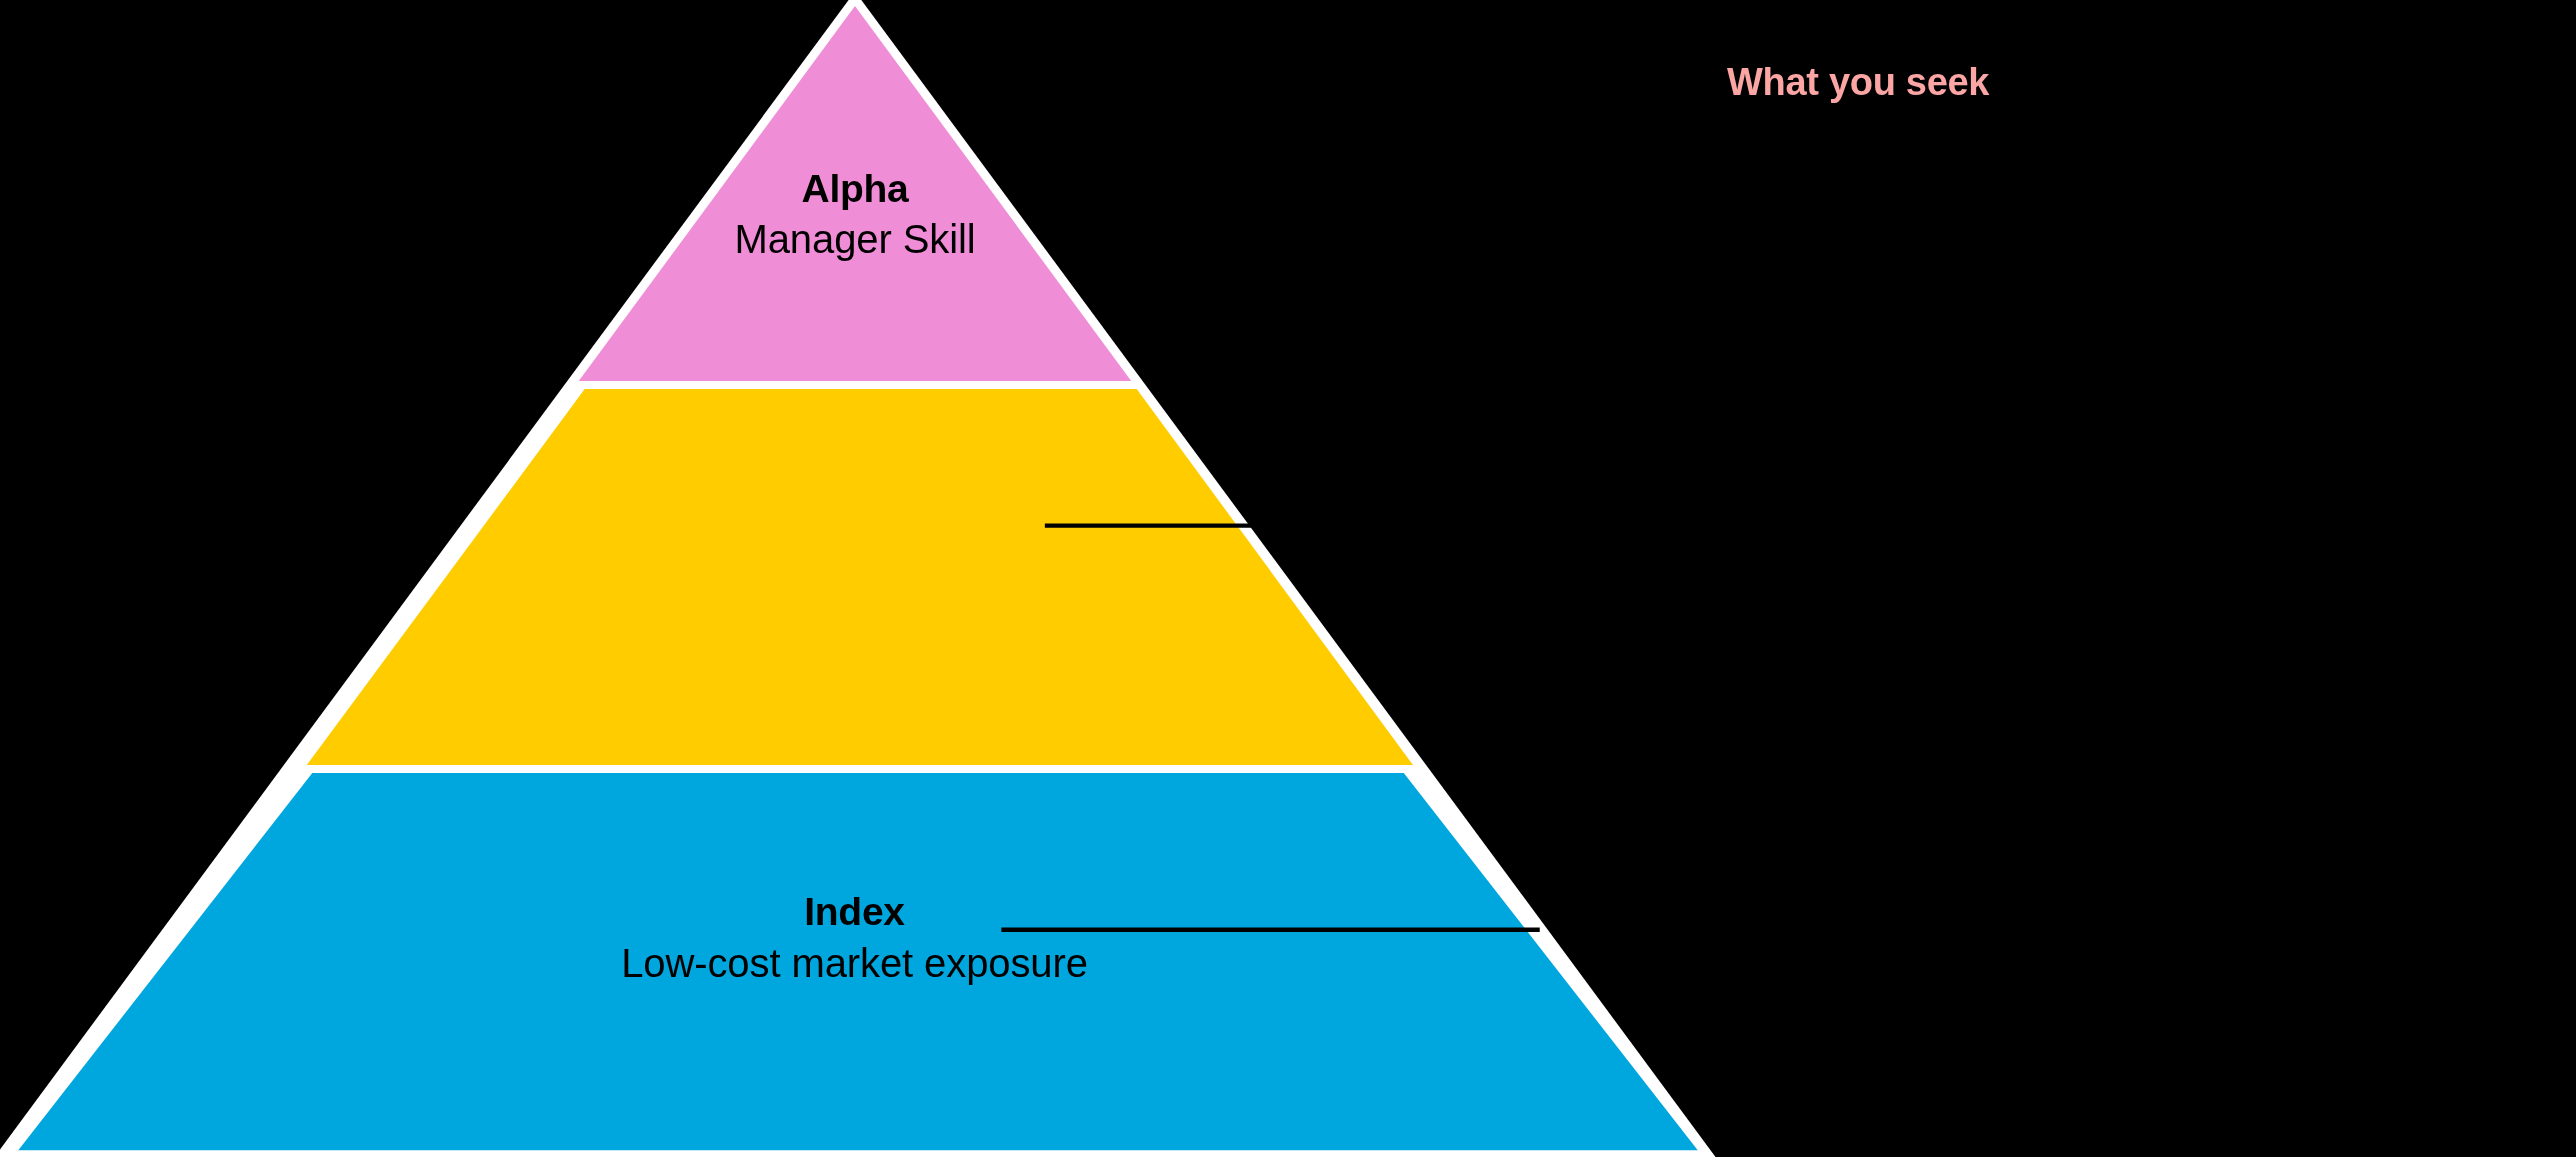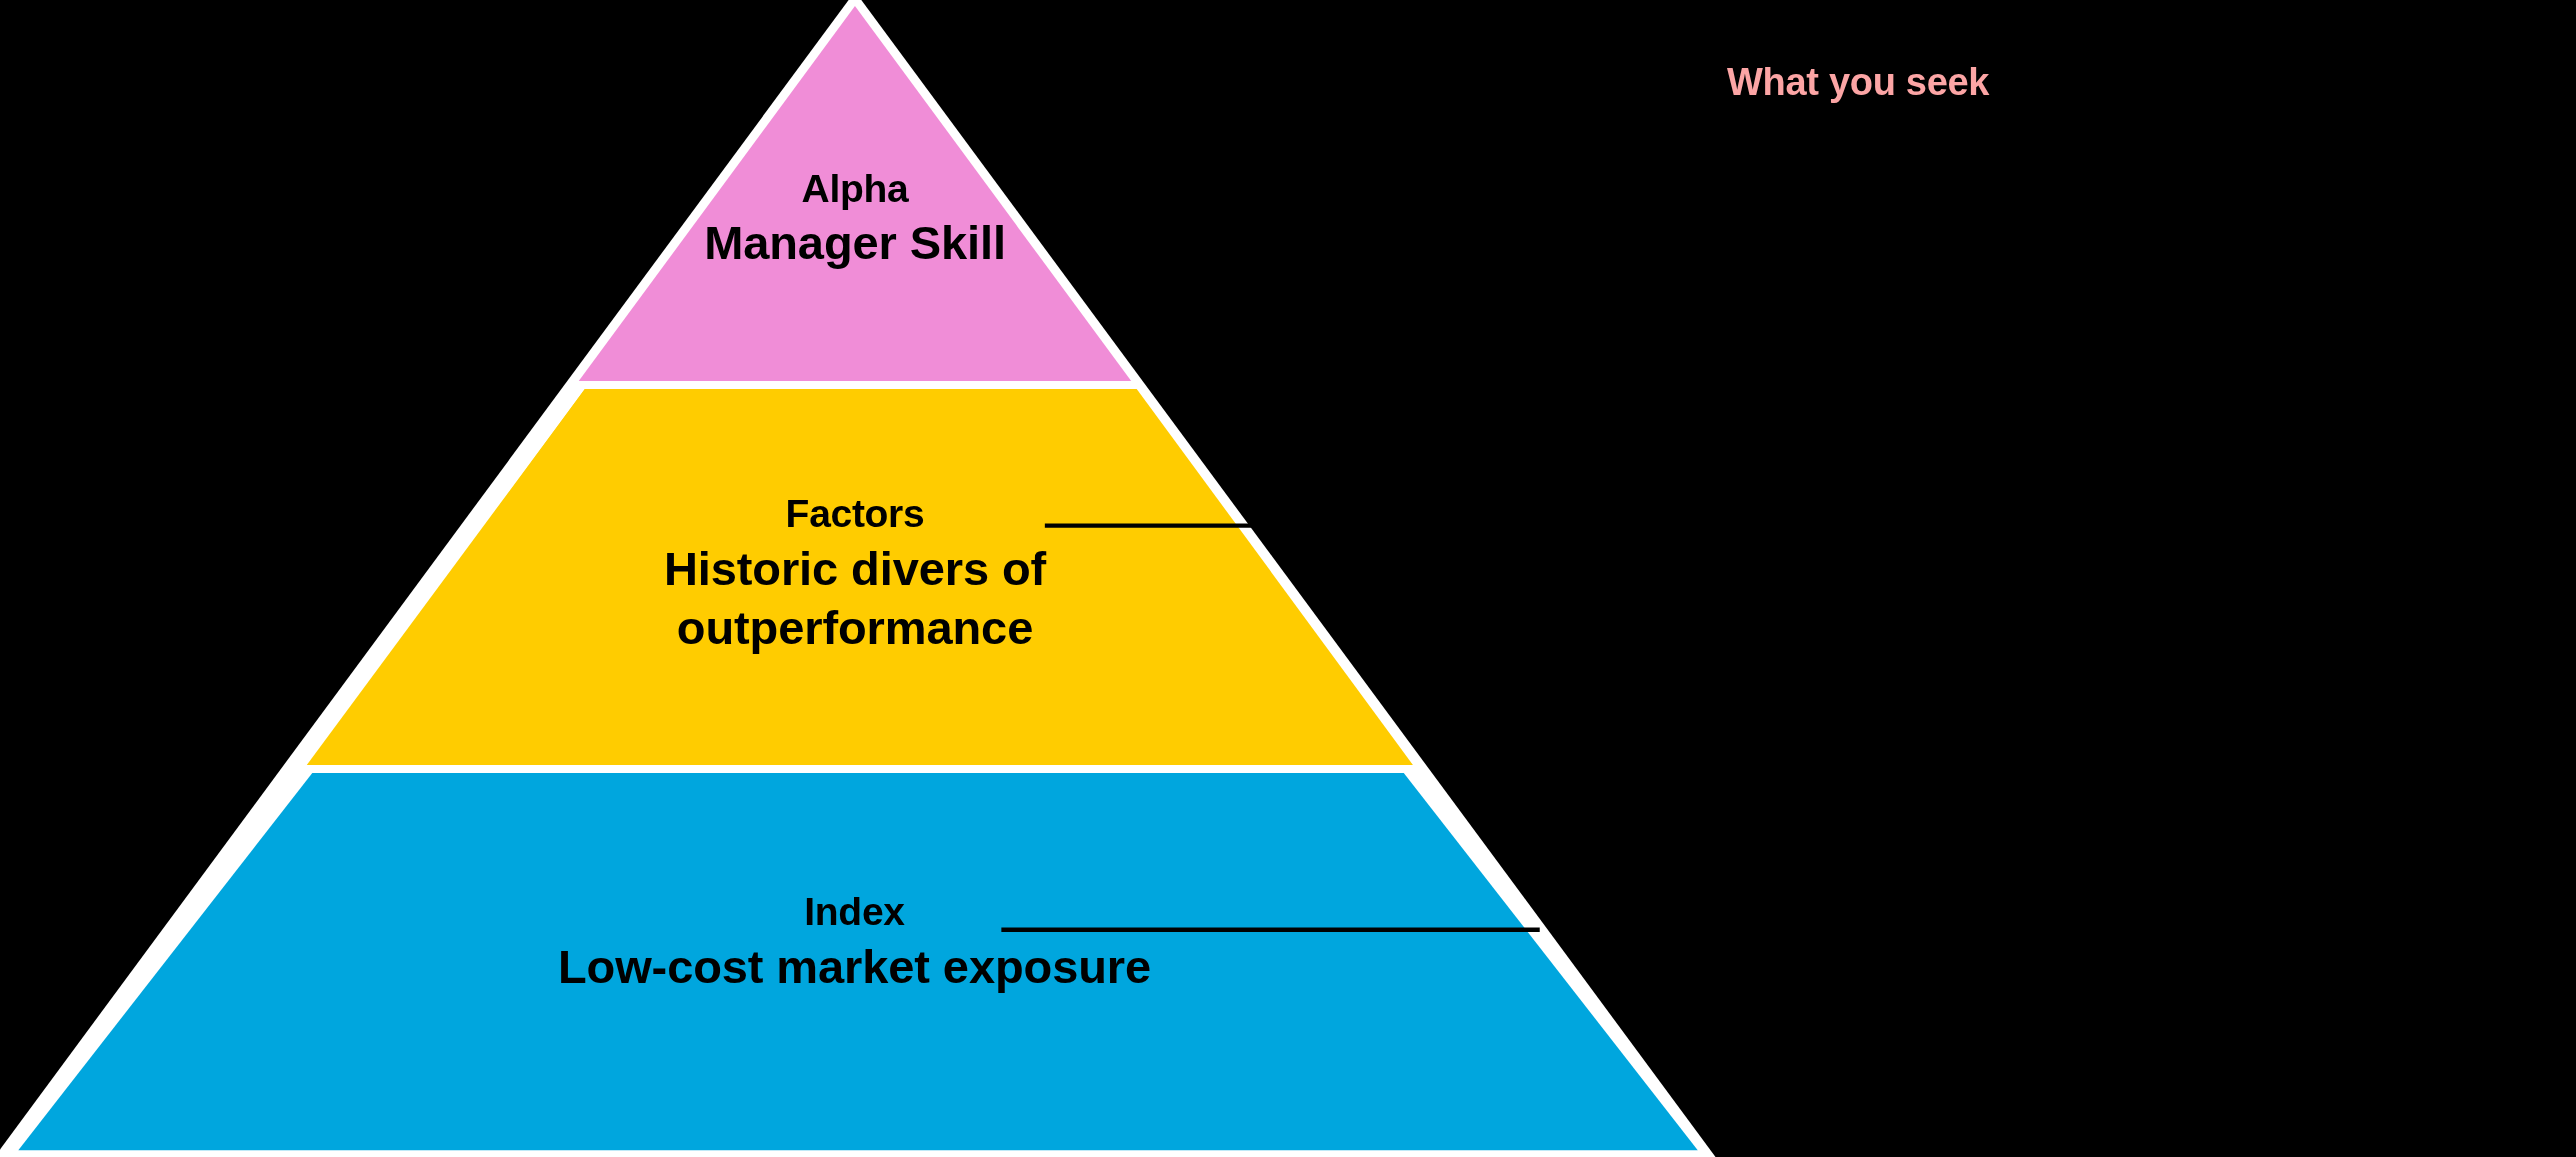--- a/index.html
+++ b/index.html
@@ -38,22 +38,22 @@
     margin-top: 12px;
   }
   .tier-title {
     font-weight: bold;
     font-size: 39px;
     letter-spacing: -0.3px;
     display: block;
     white-space: nowrap;
   }
   .tier-sub {
-    font-weight: bold;
-    font-size: 47px;
+    font-weight: normal;
+    font-size: 40px;
     letter-spacing: -0.1px;
     display: block;
   }
 
   
   #tier-alpha-text {
     left: 610px;
     top: 156px;
     width: 490px;
   }
@@ -110,25 +110,20 @@
     <line x1="1705" y1="858" x2="2042" y2="858" stroke="#000000" stroke-width="7"></line>
 
     <line x1="1634" y1="1518" x2="2513" y2="1518" stroke="#000000" stroke-width="7"></line>
   </svg>
 
   <div class="tier-text" id="tier-alpha-text">
     <span class="tier-title">Alpha</span>
     <span class="tier-sub">Manager Skill</span>
   </div>
 
-  <div class="tier-text" id="tier-factors-text">
-    <span class="tier-title">Factors</span>
-    <span class="tier-sub">Historic divers of</span>
-    <span class="tier-sub">outperformance</span>
-  </div>
 
   <div class="tier-text" id="tier-index-text">
     <span class="tier-title">Index</span>
     <span class="tier-sub">Low-cost market exposure</span>
   </div>
 
   <div id="callout-what-you-seek">What you seek</div>
 
 </div>
 

